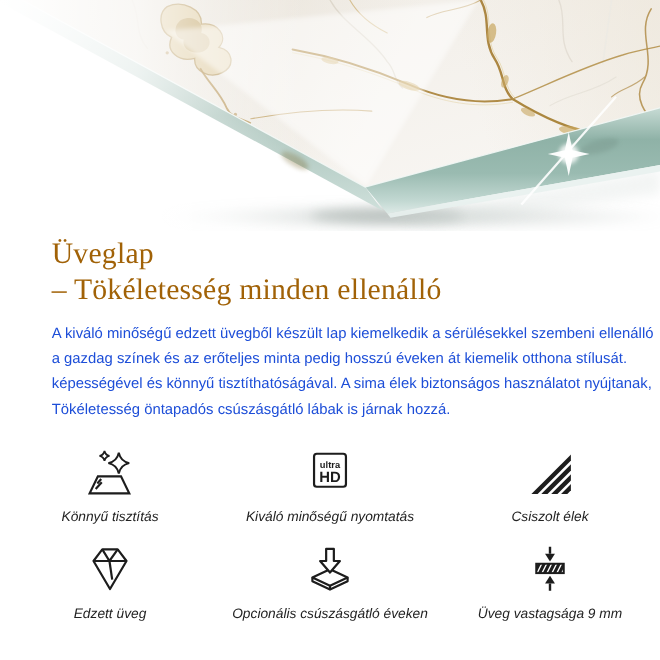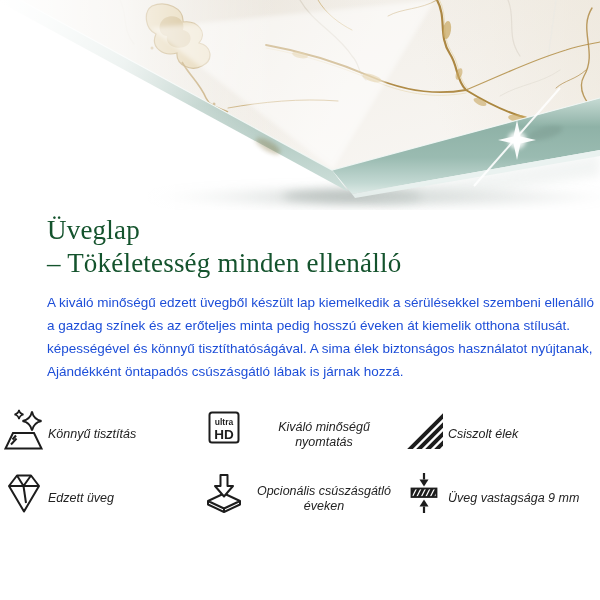--- a/index.html
+++ b/index.html
@@ -4,29 +4,29 @@
 <style>
   html,body{margin:0;padding:0;}
   body{
     width:600px;height:600px;background:#ffffff;overflow:hidden;
     font-family:"Liberation Sans", sans-serif;
     -webkit-font-smoothing:antialiased;
   }
   .page{width:600px;height:600px;position:relative;background:#fff;}
   .hero{width:600px;height:210px;position:relative;overflow:hidden;}
   .hero svg{display:block;}
-  .title-block{margin:4px 47px 0 47px;color:#14532d;
+  .title-block{margin:4px 47px 0 47px;color:#a16207;
     font-family:"Liberation Serif","DejaVu Serif",serif;
     font-size:27px;line-height:33px;font-weight:400;letter-spacing:.2px;}
   .desc-block{margin:11px 47px 0 47px;color:#1d4ed8;font-size:13.5px;}
   .desc-line{height:23px;line-height:23px;white-space:nowrap;}
   .features{margin-top:23px;}
   .feature-row{display:flex;width:600px;}
   .feature-row.second{margin-top:16px;}
-  .feature-cell{width:200px;display:flex;align-items:center;}
+  .feature-cell{width:200px;display:flex;flex-direction:column;align-items:center;}
   .icon-box{height:48px;display:flex;align-items:flex-end;justify-content:center;}
   .feature-label{margin-top:9px;font-size:12.5px;color:#232323;line-height:15px;text-align:center;font-style:italic;}
   .ic{stroke:#1d1d1d;fill:none;stroke-width:2;}
 </style>
 </head>
 <body>
 
 <div class="page">
 
   <div class="hero">
@@ -144,21 +144,21 @@
 
   <h1 class="title-block" style="margin-top:4px;margin-bottom:0;font-weight:400;">
     <div>Üveglap</div>
     <div>– Tökéletesség minden ellenálló</div>
   </h1>
 
   <div class="desc-block">
     <div class="desc-line">A kiváló minőségű edzett üvegből készült lap kiemelkedik a sérülésekkel szembeni ellenálló</div>
     <div class="desc-line">a gazdag színek és az erőteljes minta pedig hosszú éveken át kiemelik otthona stílusát.</div>
     <div class="desc-line">képességével és könnyű tisztíthatóságával. A sima élek biztonságos használatot nyújtanak,</div>
-    <div class="desc-line">Ajándékként öntapadós csúszásgátló lábak is járnak hozzá.</div>
+    <div class="desc-line">Tökéletesség öntapadós csúszásgátló lábak is járnak hozzá.</div>
   </div>
 
   <div class="features">
 
     <div class="feature-row">
 
       <div class="feature-cell">
         <div class="icon-box">
           <svg width="48" height="48" viewBox="0 0 48 48">
             <path class="ic" d="M13,27 L34,27 L41.5,42.5 L5.5,42.5 Z"></path>

